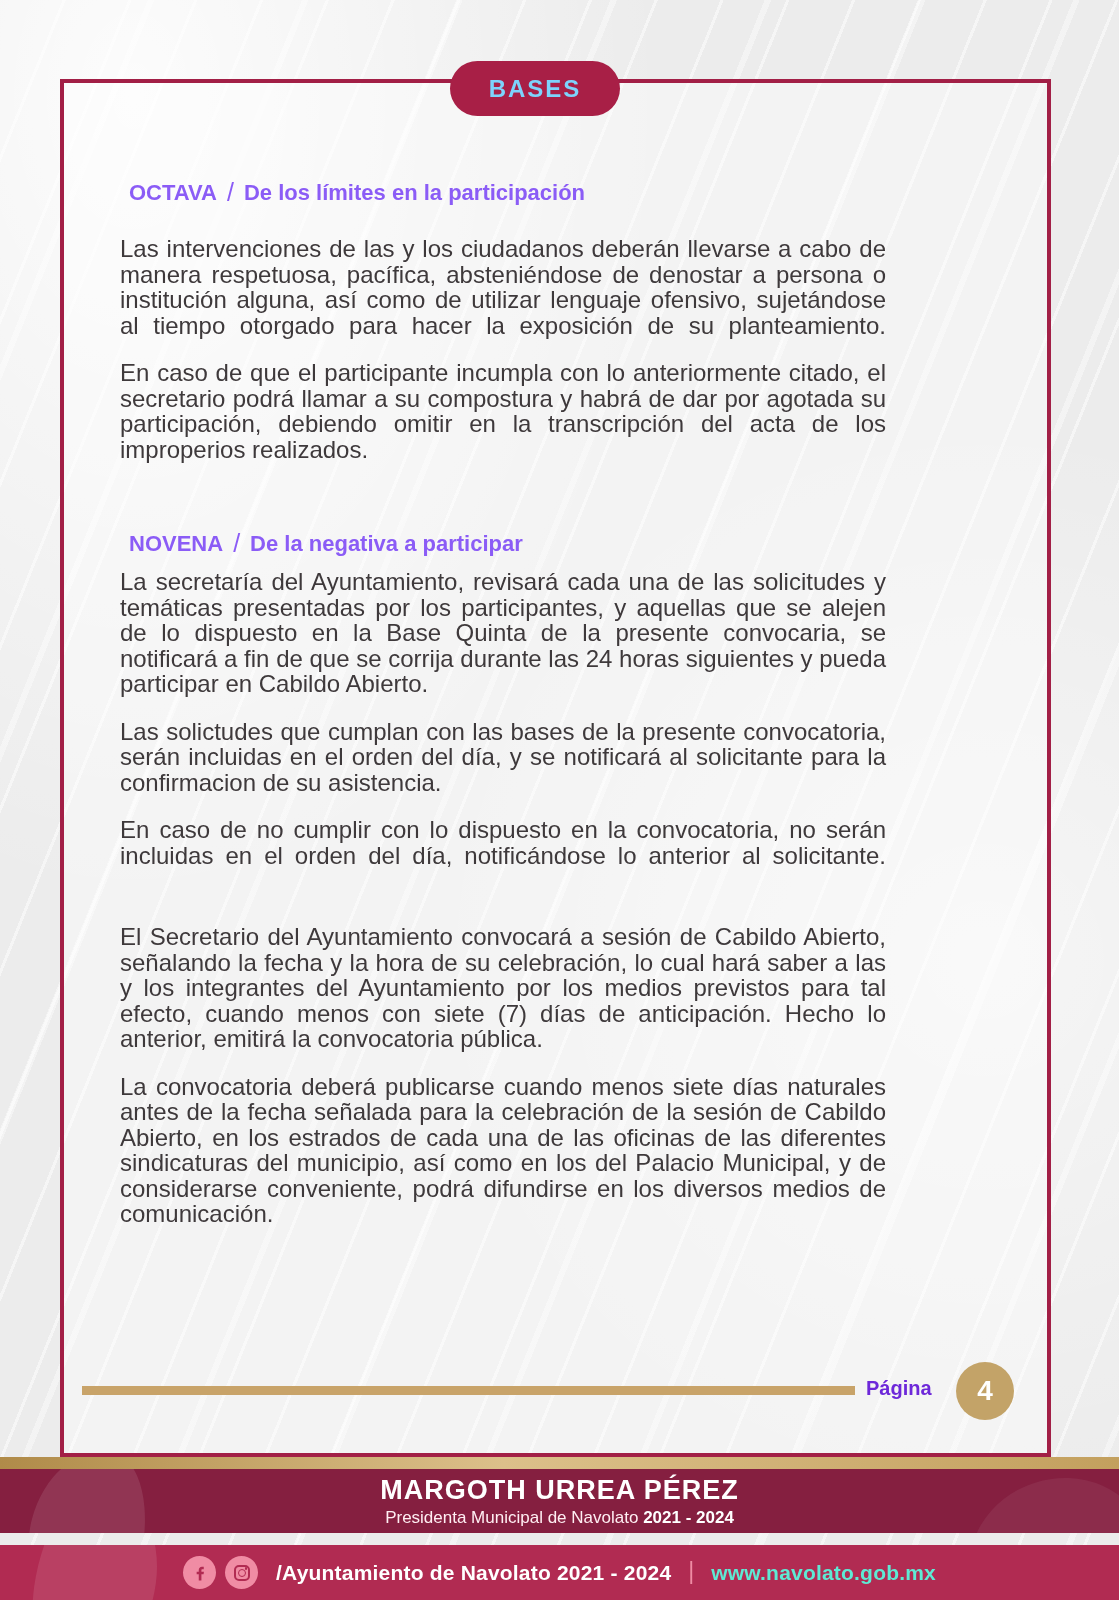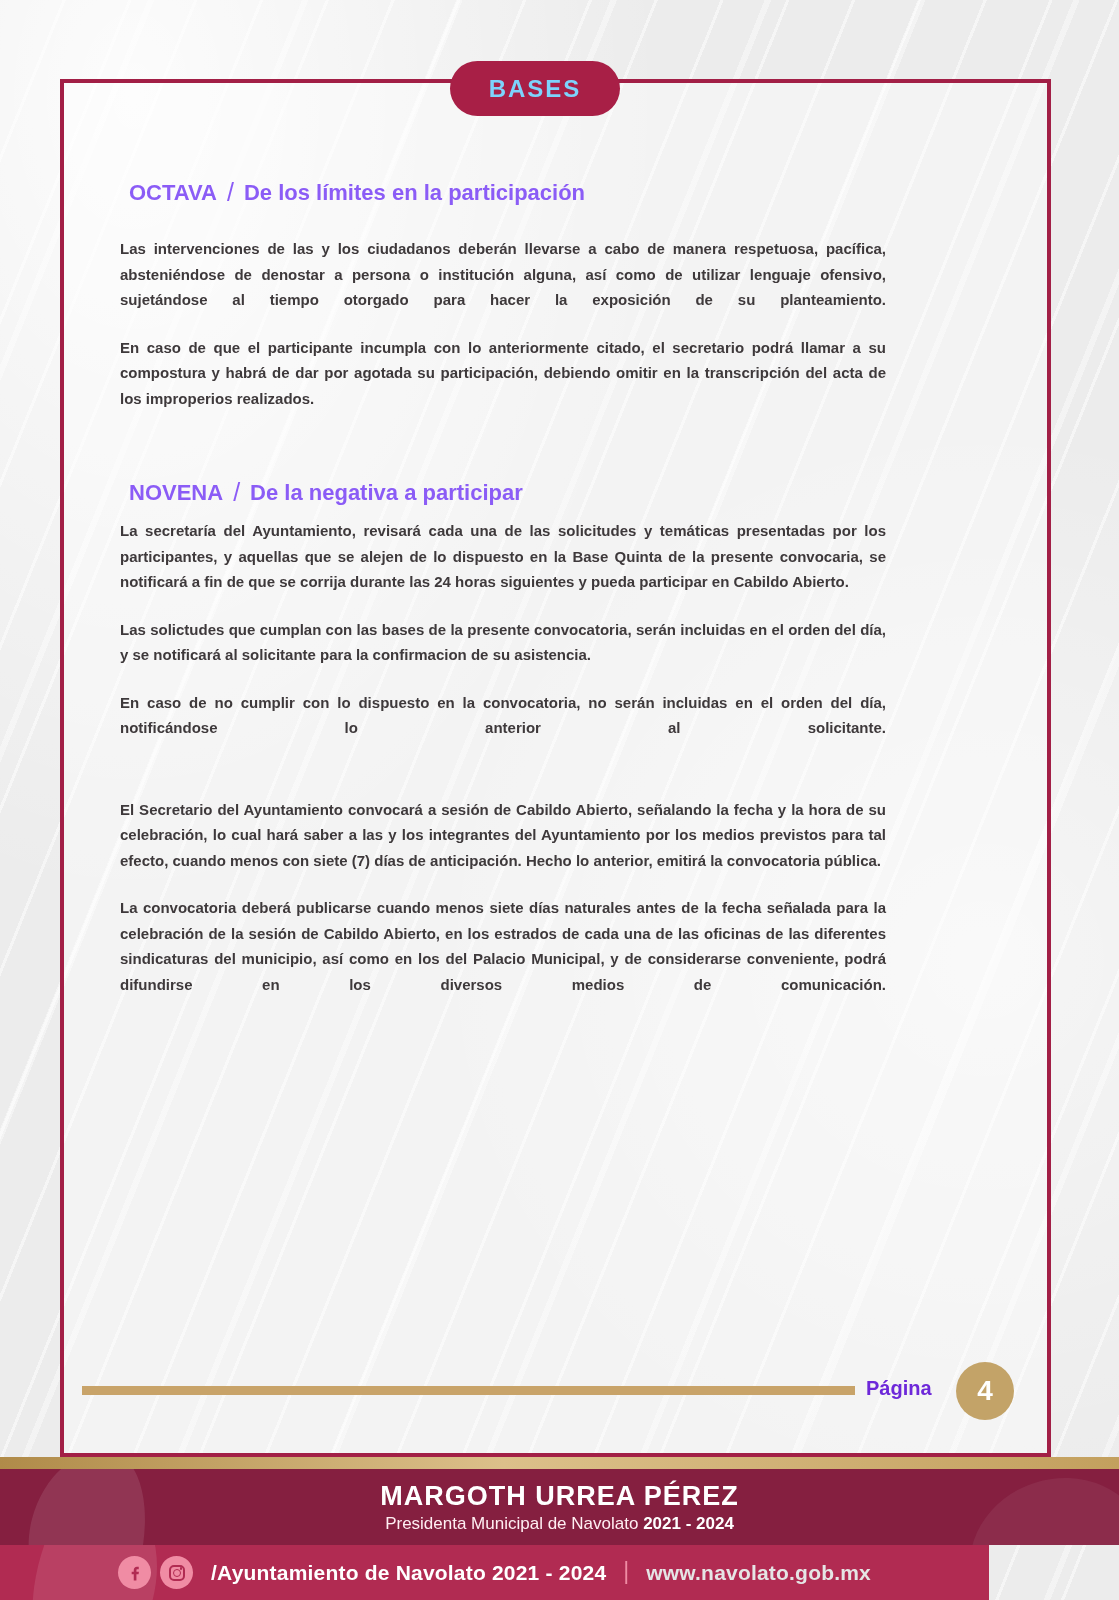--- a/index.html
+++ b/index.html
@@ -21,57 +21,57 @@
   .badge{
     position:absolute;left:450px;top:61px;width:170px;height:55px;
     background:#a81f46;border-radius:28px;z-index:3;
     display:flex;align-items:center;justify-content:center;
   }
   .badge span{color:#7dd3fc;font-weight:700;font-size:24px;letter-spacing:2px;}
   .content{position:absolute;left:120px;top:168px;width:766px;z-index:2;}
   .sec-heading{font-size:22px;font-weight:700;color:#8b5cf6;margin:9px;}
   .sec-heading .slash{font-weight:400;font-size:25px;padding:0 10px;position:relative;top:1px;}
   p.body{
-    font-size:15px;font-weight:700;color:#3e393b;line-height:25.5px;
+    font-size:24px;font-weight:400;color:#3e393b;line-height:25.5px;
     text-align:justify;margin:0 0 22px 0;
   }
   p.jall{text-align-last:justify;}
   #sec-octava .sec-heading{margin-bottom:30px;}
   #sec-novena{margin-top:66px;}
   #sec-novena .sec-heading{margin-bottom:12px;}
   #sec-decima{margin-top:56px;}
   #sec-decima .sec-heading{margin-bottom:8px;}
 
   .goldline{position:absolute;left:82px;top:1386px;width:773px;height:9px;background:#c8a369;z-index:2;}
   .pagelabel{position:absolute;left:866px;top:1377px;font-size:20px;font-weight:700;color:#6d28d9;z-index:2;}
   .pagecircle{
     position:absolute;left:956px;top:1362px;width:58px;height:58px;border-radius:50%;
     background:#c3a368;color:#fff;display:flex;align-items:center;justify-content:center;
     font-size:28px;font-weight:700;z-index:2;
   }
   .goldstrip{position:absolute;left:0;top:1457px;width:1119px;height:12px;
     background:linear-gradient(90deg,#b08b49,#dcc08a 45%,#c3a05e);z-index:4;}
-  .band-dark{position:absolute;left:0;top:1469px;width:1119px;height:76px;background:#851f40;overflow:hidden;z-index:4;}
-  .band-light{position:absolute;left:0;top:1545px;width:989px;height:55px;background:#b12b52;overflow:hidden;z-index:4;}
+  .band-dark{position:absolute;left:0;top:1469px;width:1119px;height:64px;background:#851f40;overflow:hidden;z-index:4;}
+  .band-light{position:absolute;left:0;top:1545px;width:1119px;height:55px;background:#b12b52;overflow:hidden;z-index:4;}
   .deco{position:absolute;background:rgba(255,255,255,.10);pointer-events:none;}
   .deco-a{left:30px;top:-20px;width:115px;height:170px;border-radius:55% 45% 40% 60%/50% 60% 40% 50%;transform:rotate(14deg);}
   .deco-b{right:-30px;top:10px;width:180px;height:160px;border-radius:50%;background:rgba(255,255,255,.06);transform:rotate(-18deg);}
   .deco-c{left:35px;top:-60px;width:120px;height:200px;border-radius:45% 55% 60% 40%/55% 45% 55% 45%;transform:rotate(8deg);}
   .band-inner{position:relative;z-index:2;height:100%;display:flex;flex-direction:column;align-items:center;justify-content:center;}
   .name{color:#fff;font-size:27px;font-weight:700;letter-spacing:1px;line-height:30px;}
   .role{color:#ffeef2;font-size:17px;margin-top:3px;font-weight:400;}
   .role .term{font-weight:700;color:#fff;}
   .socialrow{position:relative;z-index:2;height:100%;display:flex;align-items:center;justify-content:center;gap:9px;}
   .soc{width:33px;height:33px;border-radius:50%;background:#f08ca4;display:flex;align-items:center;justify-content:center;flex:0 0 auto;}
   .ig-frame{width:16px;height:16px;border:2.5px solid #b12b52;border-radius:5px;position:relative;box-sizing:border-box;}
   .ig-lens{position:absolute;left:2.5px;top:2.5px;width:6px;height:6px;border:1.8px solid #b12b52;border-radius:50%;box-sizing:content-box;}
   .ig-dot{position:absolute;top:0.5px;right:0.5px;width:2.5px;height:2.5px;background:#b12b52;border-radius:50%;}
   .handle{color:#fff;font-size:21px;font-weight:700;margin-left:9px;letter-spacing:.2px;}
   .pipe{color:#ef8ca4;font-size:23px;font-weight:400;margin:0 8px;position:relative;top:-1px;}
-  .site{color:#e5e5e5;font-size:21px;font-weight:600;letter-spacing:.2px;}
+  .site{color:#5eead4;font-size:21px;font-weight:600;letter-spacing:.2px;}
   .site .bold{font-weight:800;}
 </style>
 </head>
 <body>
 
 <div class="frame"></div>
 
 <div class="badge">
   <span>BASES</span>
 </div>

